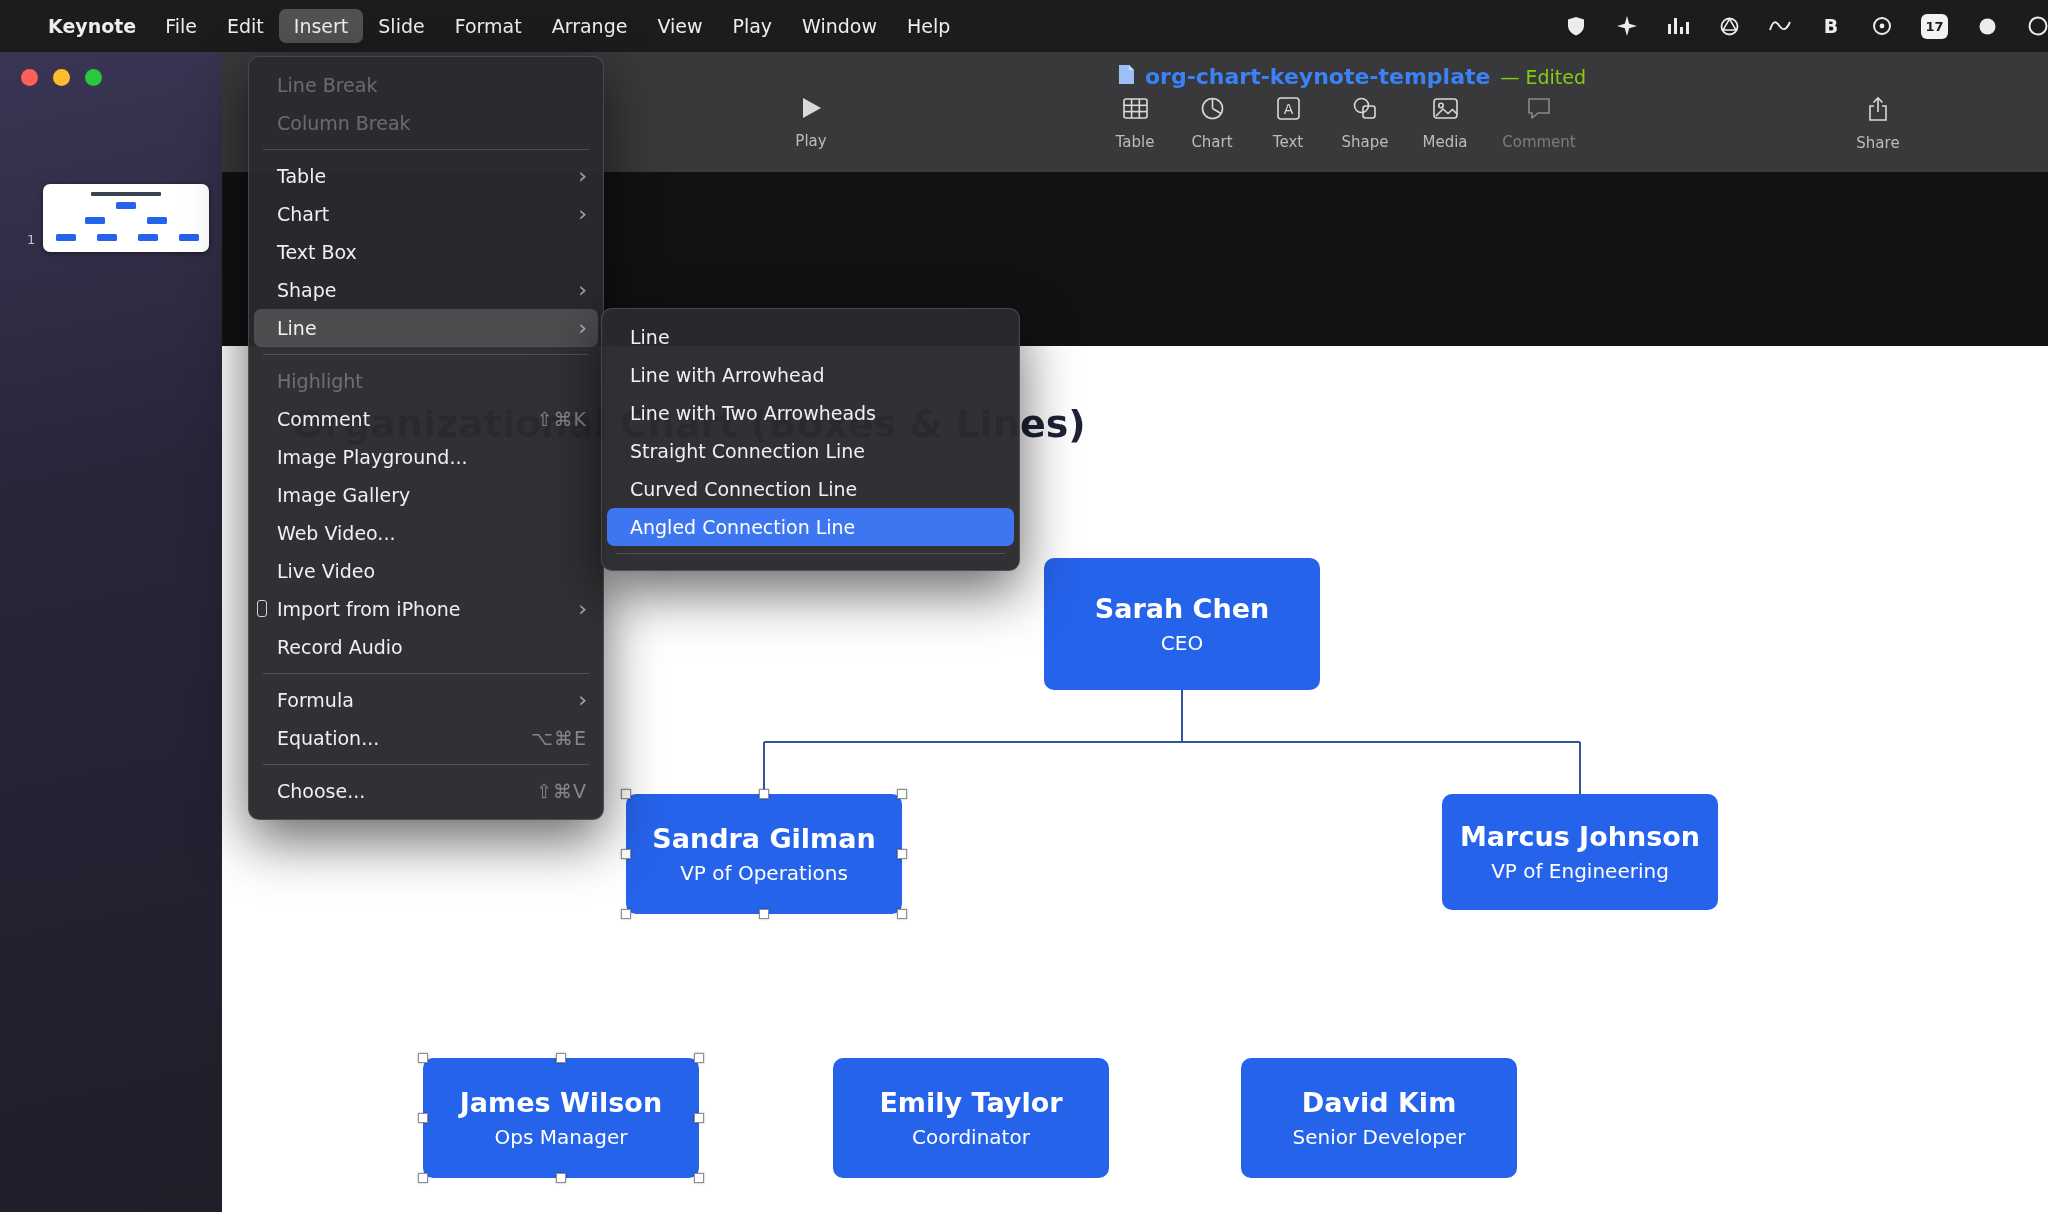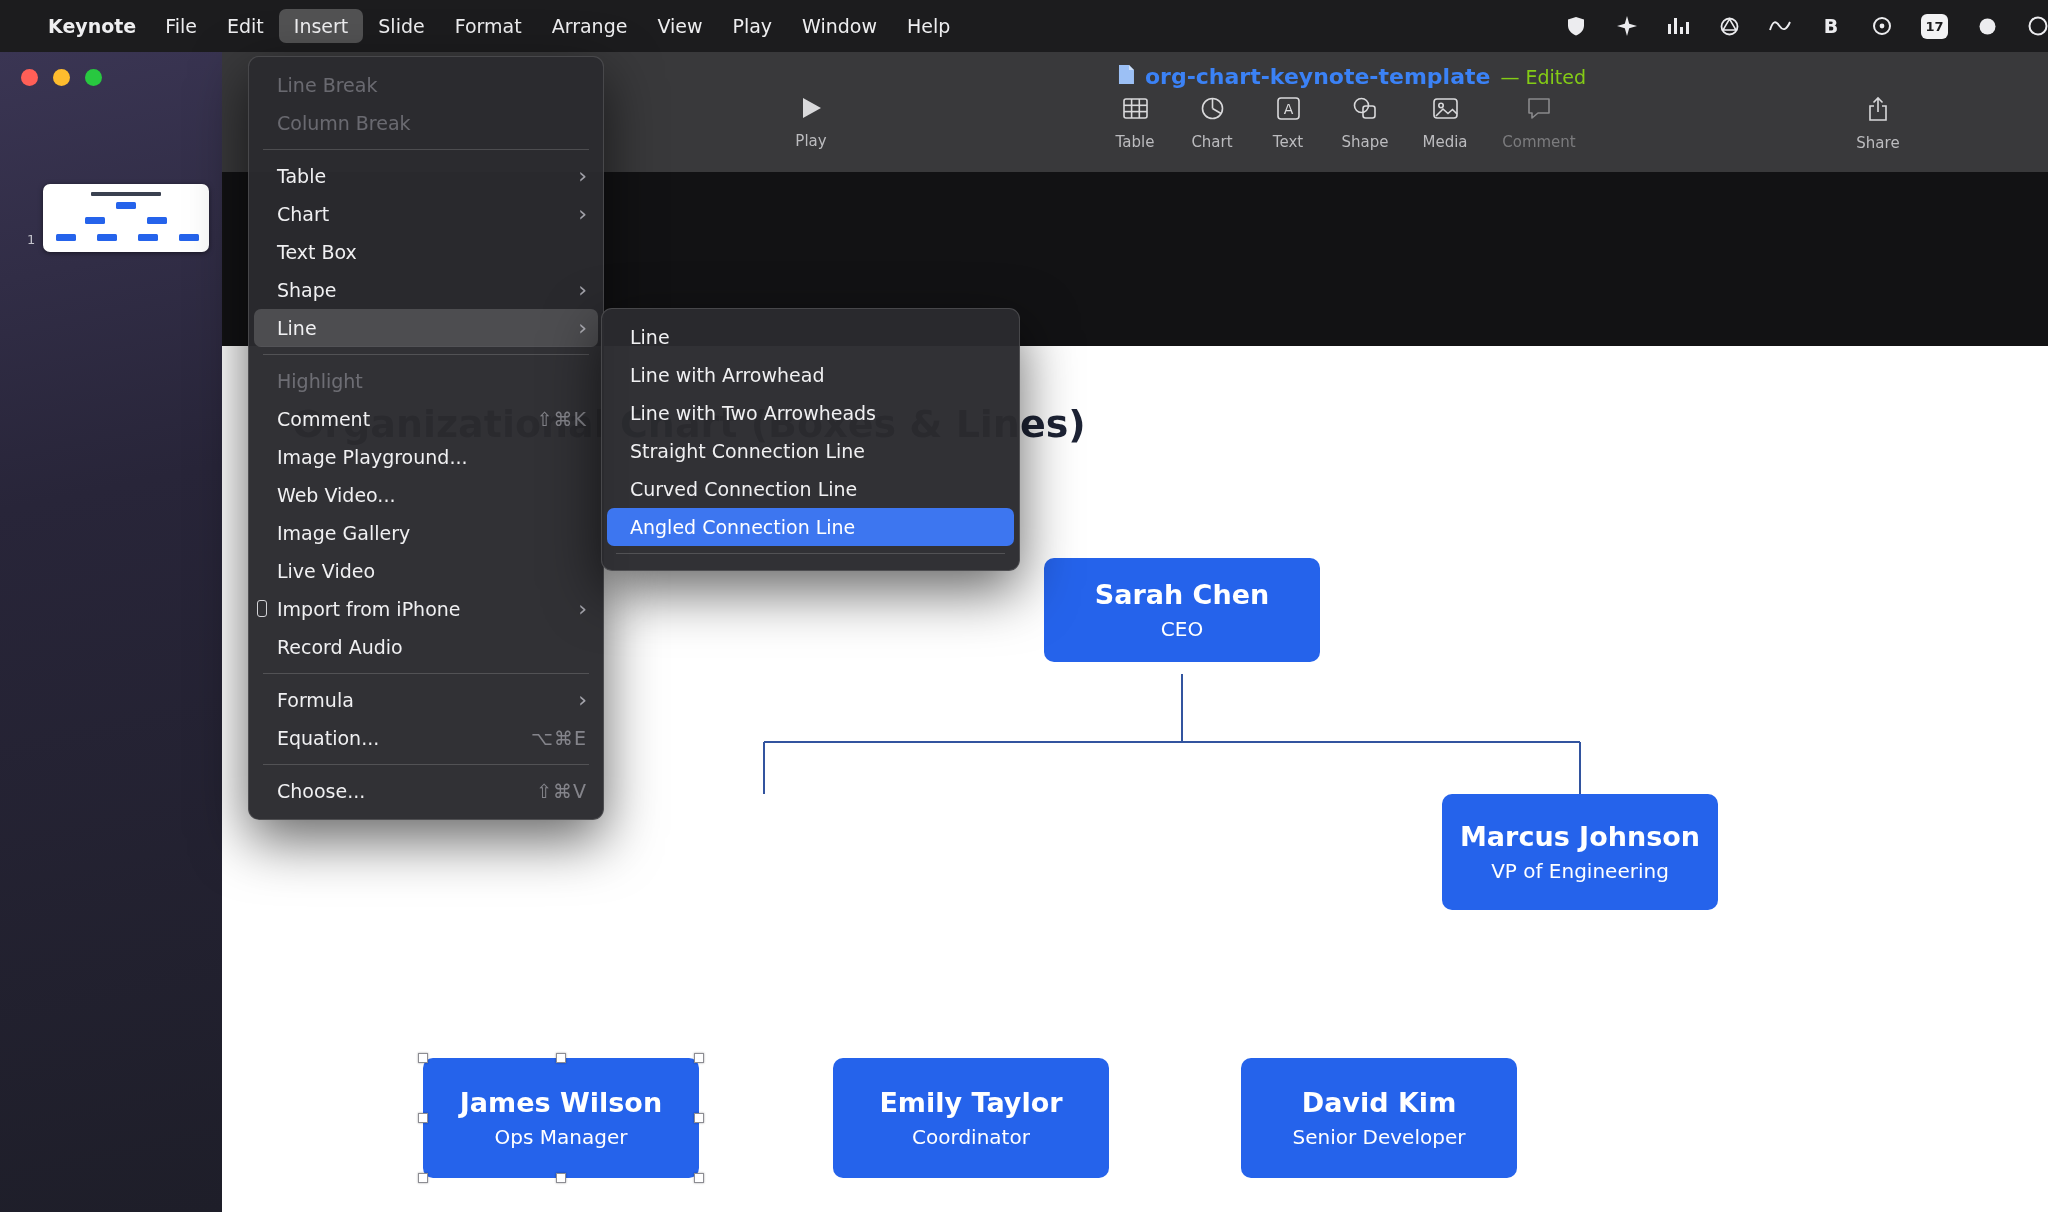--- a/index.html
+++ b/index.html
@@ -248,25 +248,37 @@
   <span>Share</span>
 </div>
 
 <div class="slide">
   <div class="slide-title">Organizational Chart (Boxes &amp; Lines)</div>
 
   <svg class="connectors" width="1826" height="866" viewBox="0 0 1826 866">
     <path d="M960 328 V396 M542 396 H1358 M542 396 V448 M1358 396 V448" fill="none" stroke="#32549f" stroke-width="2"></path>
   </svg>
 
-  <div class="node" style="left:822px;top:212px;height:104px;">
+  <div class="node" style="left:822px;top:212px;height:132px;">
     <div class="node-name">Sarah Chen</div>
     <div class="node-role">CEO</div>
   </div>
 
+  <div class="node" style="left:404px;top:448px;height:120px;">
+    <div class="node-name">Sandra Gilman</div>
+    <div class="node-role">VP of Operations</div>
+    <span class="handle h-tl"></span>
+    <span class="handle h-t"></span>
+    <span class="handle h-tr"></span>
+    <span class="handle h-l"></span>
+    <span class="handle h-r"></span>
+    <span class="handle h-bl"></span>
+    <span class="handle h-b"></span>
+    <span class="handle h-br"></span>
+  </div>
 
   <div class="node" style="left:1220px;top:448px;height:116px;">
     <div class="node-name">Marcus Johnson</div>
     <div class="node-role">VP of Engineering</div>
   </div>
 
   <div class="node" style="left:201px;top:712px;height:120px;">
     <div class="node-name">James Wilson</div>
     <div class="node-role">Ops Manager</div>
     <span class="handle h-tl"></span>
@@ -323,24 +335,24 @@
       <span>Highlight</span>
     </div>
   <div class="mi">
       <span>Comment</span>
       <span class="sc">⇧⌘K</span>
     </div>
   <div class="mi">
       <span>Image Playground...</span>
     </div>
   <div class="mi">
+      <span>Image Gallery</span>
+    </div>
+  <div class="mi">
       <span>Web Video...</span>
-    </div>
-  <div class="mi">
-      <span>Image Gallery</span>
     </div>
   <div class="mi">
       <span>Live Video</span>
     </div>
   <div class="mi">
       <span class="iphone-glyph"></span>
       <span>Import from iPhone</span>
       <span class="chev"></span>
     </div>
   <div class="mi">

